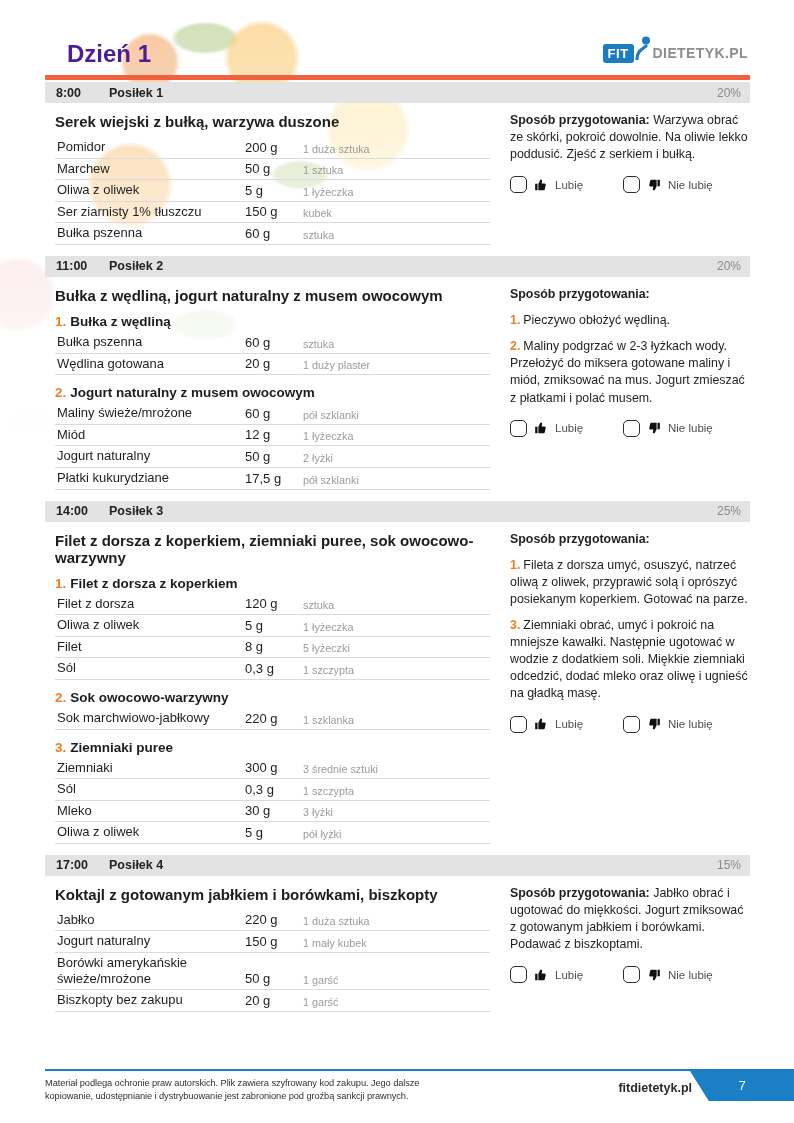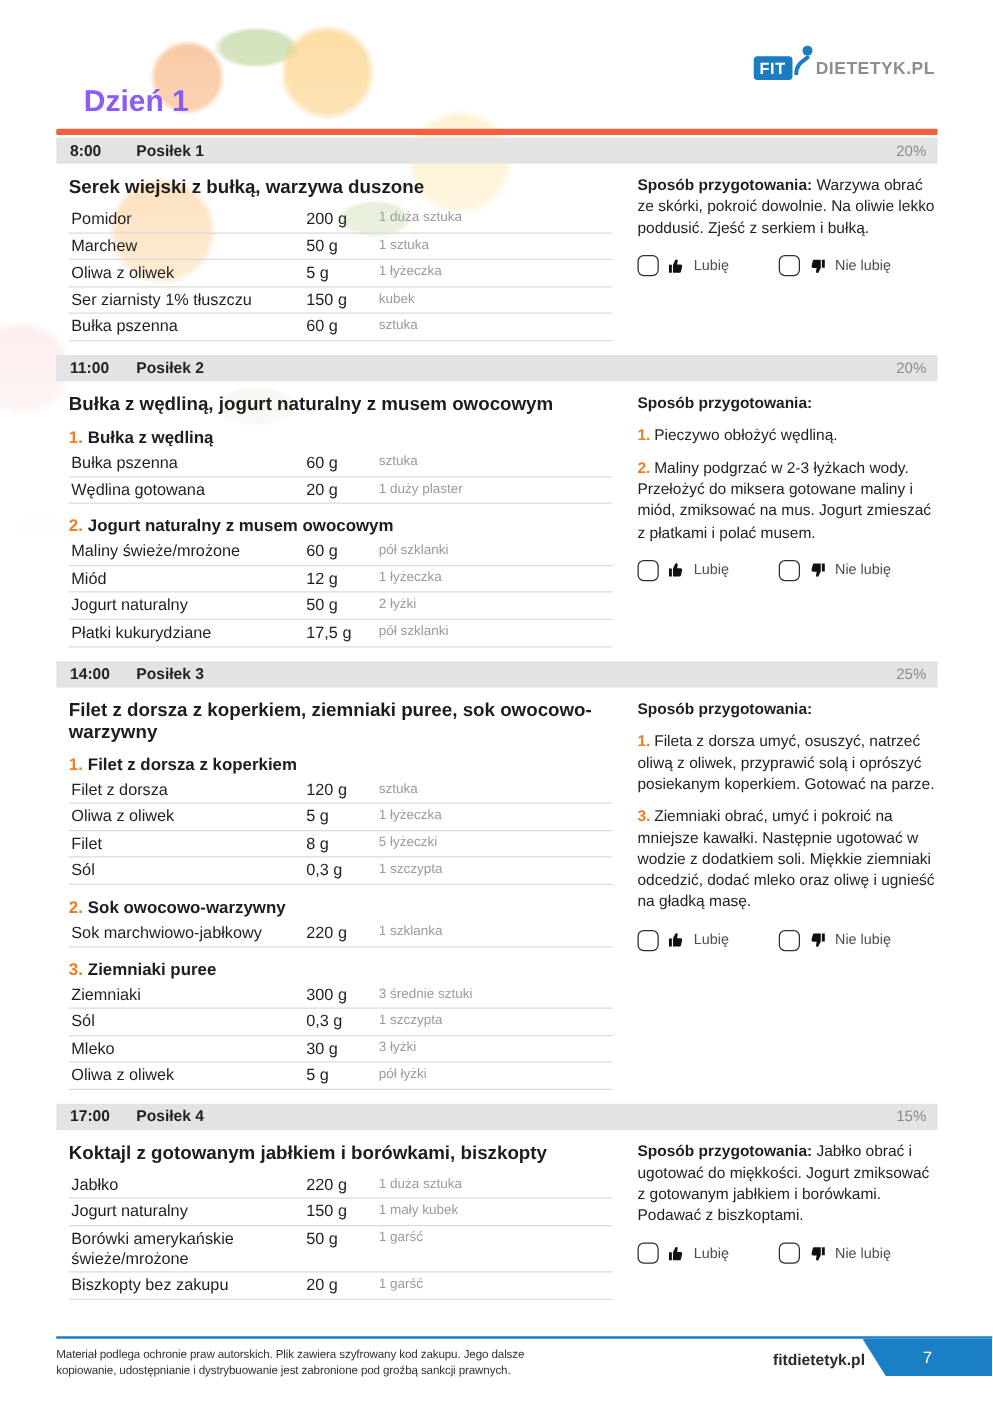--- a/index.html
+++ b/index.html
@@ -29,40 +29,40 @@
 
   
   .logo { position:absolute; top:36px; right:46px; display:flex; align-items:flex-end; gap:1px; z-index:2; }
   .logo-fit {
     background:#1b7cc0; color:#ffffff; font-weight:bold; font-size:13px;
     padding:2px 5px 2px 5px; border-radius:3px; letter-spacing:.5px; line-height:15px;
   }
   .logo-person { margin:0 0 -1px -1px; }
   .logo-rest { color:#8d8d8d; font-weight:bold; font-size:14px; letter-spacing:.4px; line-height:19px; }
 
-  h1.page-title { padding-top:68px; margin-left:22px; font-size:24px; font-weight:bold; color:#8b5cf6; }
+  h1.page-title { padding-top:40px; margin-left:22px; font-size:24px; font-weight:bold; color:#4c1d95; }
   .accent-bar { height:5px; background:#f2613e; margin-top:7px; border-radius:1px; }
 
   
   .meal { margin-top:9px; }
   .meal:first-of-type { margin-top:2px; }
   .meal-bar { display:flex; align-items:center; height:21px; background:#e3e3e3; }
   .meal-time { width:64px; padding-left:11px; font-size:12.5px; font-weight:700; color:#222; }
   .meal-label { font-size:12.5px; font-weight:700; color:#222; }
   .meal-pct { margin-left:auto; padding-right:9px; font-size:12px; color:#8a8a8a; }
 
   .meal-body { display:flex; gap:20px; padding:9px 0 2px 10px; }
   .meal-left { width:435px; }
   .meal-right { width:240px; }
 
   .meal-title { font-size:15px; font-weight:700; color:#1d1d1d; margin:1px 0 7px; }
   .sec-head { margin:10px 0 3px; font-size:13.5px; font-weight:700; color:#1d1d1d; }
   .sec-num { color:#f07e22; margin-right:4px; }
 
-  .row { display:flex; align-items:flex-start; border-bottom:1px solid #dbdbdb; padding:2px 0 3px 2px; min-height:19px; }
+  .row { display:flex; align-items:flex-end; border-bottom:1px solid #dbdbdb; padding:2px 0 3px 2px; min-height:19px; }
   .row-name { width:188px; font-size:13px; color:#1f1f1f; line-height:1.2; }
   .row-qty { width:58px; font-size:13px; color:#1f1f1f; }
   .row-measure { font-size:10.8px; color:#9b9b9b; padding-top:1px; }
 
   .prep p { margin:0 0 9px; font-size:12.4px; color:#1f1f1f; line-height:1.38; }
   .step-num { color:#f07e22; font-weight:700; margin-right:3px; }
 
   .like-row { display:flex; align-items:flex-start; margin-top:13px; }
   .like-item { display:flex; align-items:center; gap:7px; width:113px; }
   .cb { width:17px; height:17px; border:1.6px solid #2d2d2d; border-radius:5px; background:#fff; flex:0 0 auto; }

